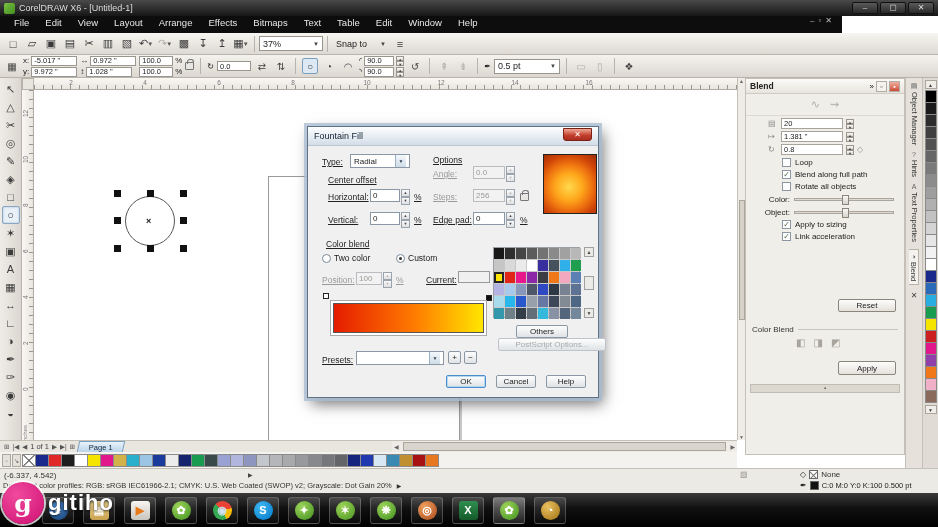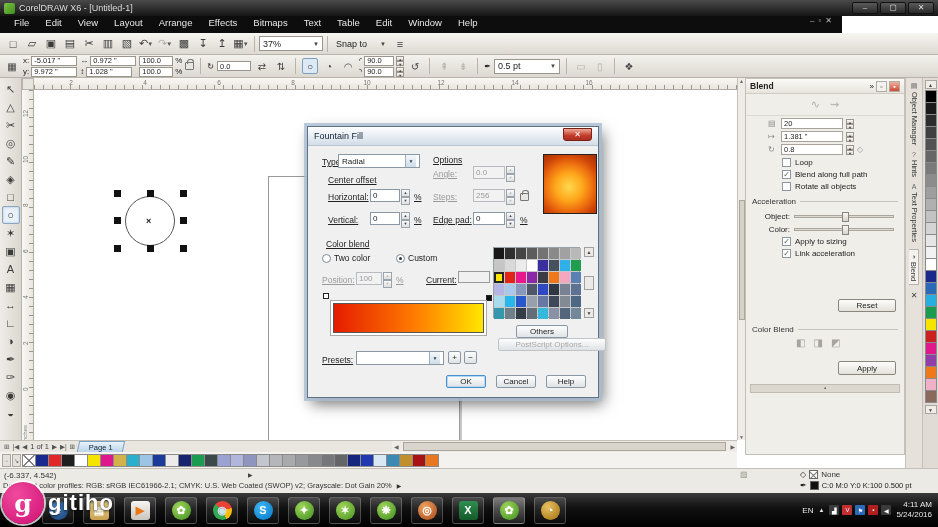--- a/index.html
+++ b/index.html
@@ -426,33 +426,30 @@
         <span data-name="loop-label">Loop</span>
       </div>
     <div class="cbrow">
         <span class="cb" data-name="full-path-checkbox">✓</span>
         <span data-name="full-path-label">Blend along full path</span>
       </div>
     <div class="cbrow">
         <span class="cb" data-name="rotate-objects-checkbox"></span>
         <span data-name="rotate-objects-label">Rotate all objects</span>
       </div>
-    <div class="secthead">
-        <span data-name="acceleration-header">Acceleration</span>
+    <div class="sldrow">
+        <span class="lb" data-name="color-slider-label">Color:</span>
+        <span class="track" data-name="color-acceleration-slider">
+          <span class="thumb" data-name="color-slider-thumb"></span>
+        </span>
       </div>
     <div class="sldrow">
         <span class="lb" data-name="object-slider-label">Object:</span>
         <span class="track" data-name="object-acceleration-slider">
           <span class="thumb" data-name="object-slider-thumb"></span>
-        </span>
-      </div>
-    <div class="sldrow">
-        <span class="lb" data-name="color-slider-label">Color:</span>
-        <span class="track" data-name="color-acceleration-slider">
-          <span class="thumb" data-name="color-slider-thumb"></span>
         </span>
       </div>
     <div class="cbrow">
         <span class="cb" data-name="apply-sizing-checkbox">✓</span>
         <span data-name="apply-sizing-label">Apply to sizing</span>
       </div>
     <div class="cbrow">
         <span class="cb" data-name="link-acceleration-checkbox">✓</span>
         <span data-name="link-acceleration-label">Link acceleration</span>
       </div>
@@ -635,50 +632,35 @@
         <div class="task" data-name="taskbar-excel">
           <span class="ticon sq" data-name="taskbar-excel-glyph" style="background: linear-gradient(rgb(47, 143, 79), rgb(20, 90, 42));">X</span>
         </div>
         <div class="task act" data-name="taskbar-coreldraw-active">
           <span class="ticon" data-name="taskbar-coreldraw-active-glyph" style="background: radial-gradient(circle at 35% 30%, rgb(158, 212, 90), rgb(63, 143, 31));">✿</span>
         </div>
         <div class="task" data-name="taskbar-powerdvd">
           <span class="ticon" data-name="taskbar-powerdvd-glyph" style="background: radial-gradient(circle at 35% 30%, rgb(232, 192, 96), rgb(160, 112, 16));">◔</span>
         </div>
       </div>
-    <div class="tray" data-name="system-tray">
-      <span data-name="language-indicator">EN</span>
-      <span data-name="tray-expand-icon" style="font-size:6px">▲</span>
-      <div style="display:flex;gap:3px">
-          <span class="tico" data-name="tray-network-icon" style="background: rgb(58, 58, 58);">▟</span>
-          <span class="tico" data-name="tray-antivirus-icon" style="background: rgb(192, 48, 48);">V</span>
-          <span class="tico" data-name="tray-flag-icon" style="background: rgb(42, 106, 184);">⚑</span>
-          <span class="tico" data-name="tray-pdf-icon" style="background: rgb(176, 32, 32);">▪</span>
-          <span class="tico" data-name="tray-volume-icon" style="background: rgb(58, 58, 58);">◀</span>
-        </div>
-      <div class="clock" data-name="taskbar-clock">
-        <div data-name="clock-time">4:11 AM</div>
-        <div data-name="clock-date">5/24/2016</div>
-      </div>
-    </div>
   </div>
 
   <div class="watermark" data-name="gitiho-watermark">
     <div class="wmcircle" data-name="gitiho-logo-icon">g</div>
     <span class="wmtext" data-name="gitiho-logo-text">gitiho</span>
   </div>
 
   <div class="dialog" data-name="fountain-fill-dialog">
     <div class="dtitle" data-name="dialog-titlebar">
       <span data-name="dialog-title">Fountain Fill</span>
       <span class="dclose" data-name="dialog-close-button">✕</span>
     </div>
 
     <span class="dlabel" style="left:14px;top:30px" data-name="type-label">Type:</span>
-    <div class="dselect" style="left:30px;top:27px;width:82px" data-name="fill-type-select">
+    <div class="dselect" style="left:42px;top:27px;width:60px" data-name="fill-type-select">
       <span data-name="fill-type-value">Radial</span>
         <span class="arr">▼</span>
     </div>
 
     <span class="dlabel" style="left:125px;top:28px" data-name="options-group-label">Options</span>
     <span class="dlabel dis" style="left:125px;top:42px" data-name="angle-label">Angle:</span>
     <div class="dfld dis" style="left:165px;top:39px;width:32px" data-name="angle-field">0.0</div>
     <span class="dspin dis" style="left:198px;top:39px" data-name="angle-spinner">
         <span>▲</span>
         <span>▼</span>

